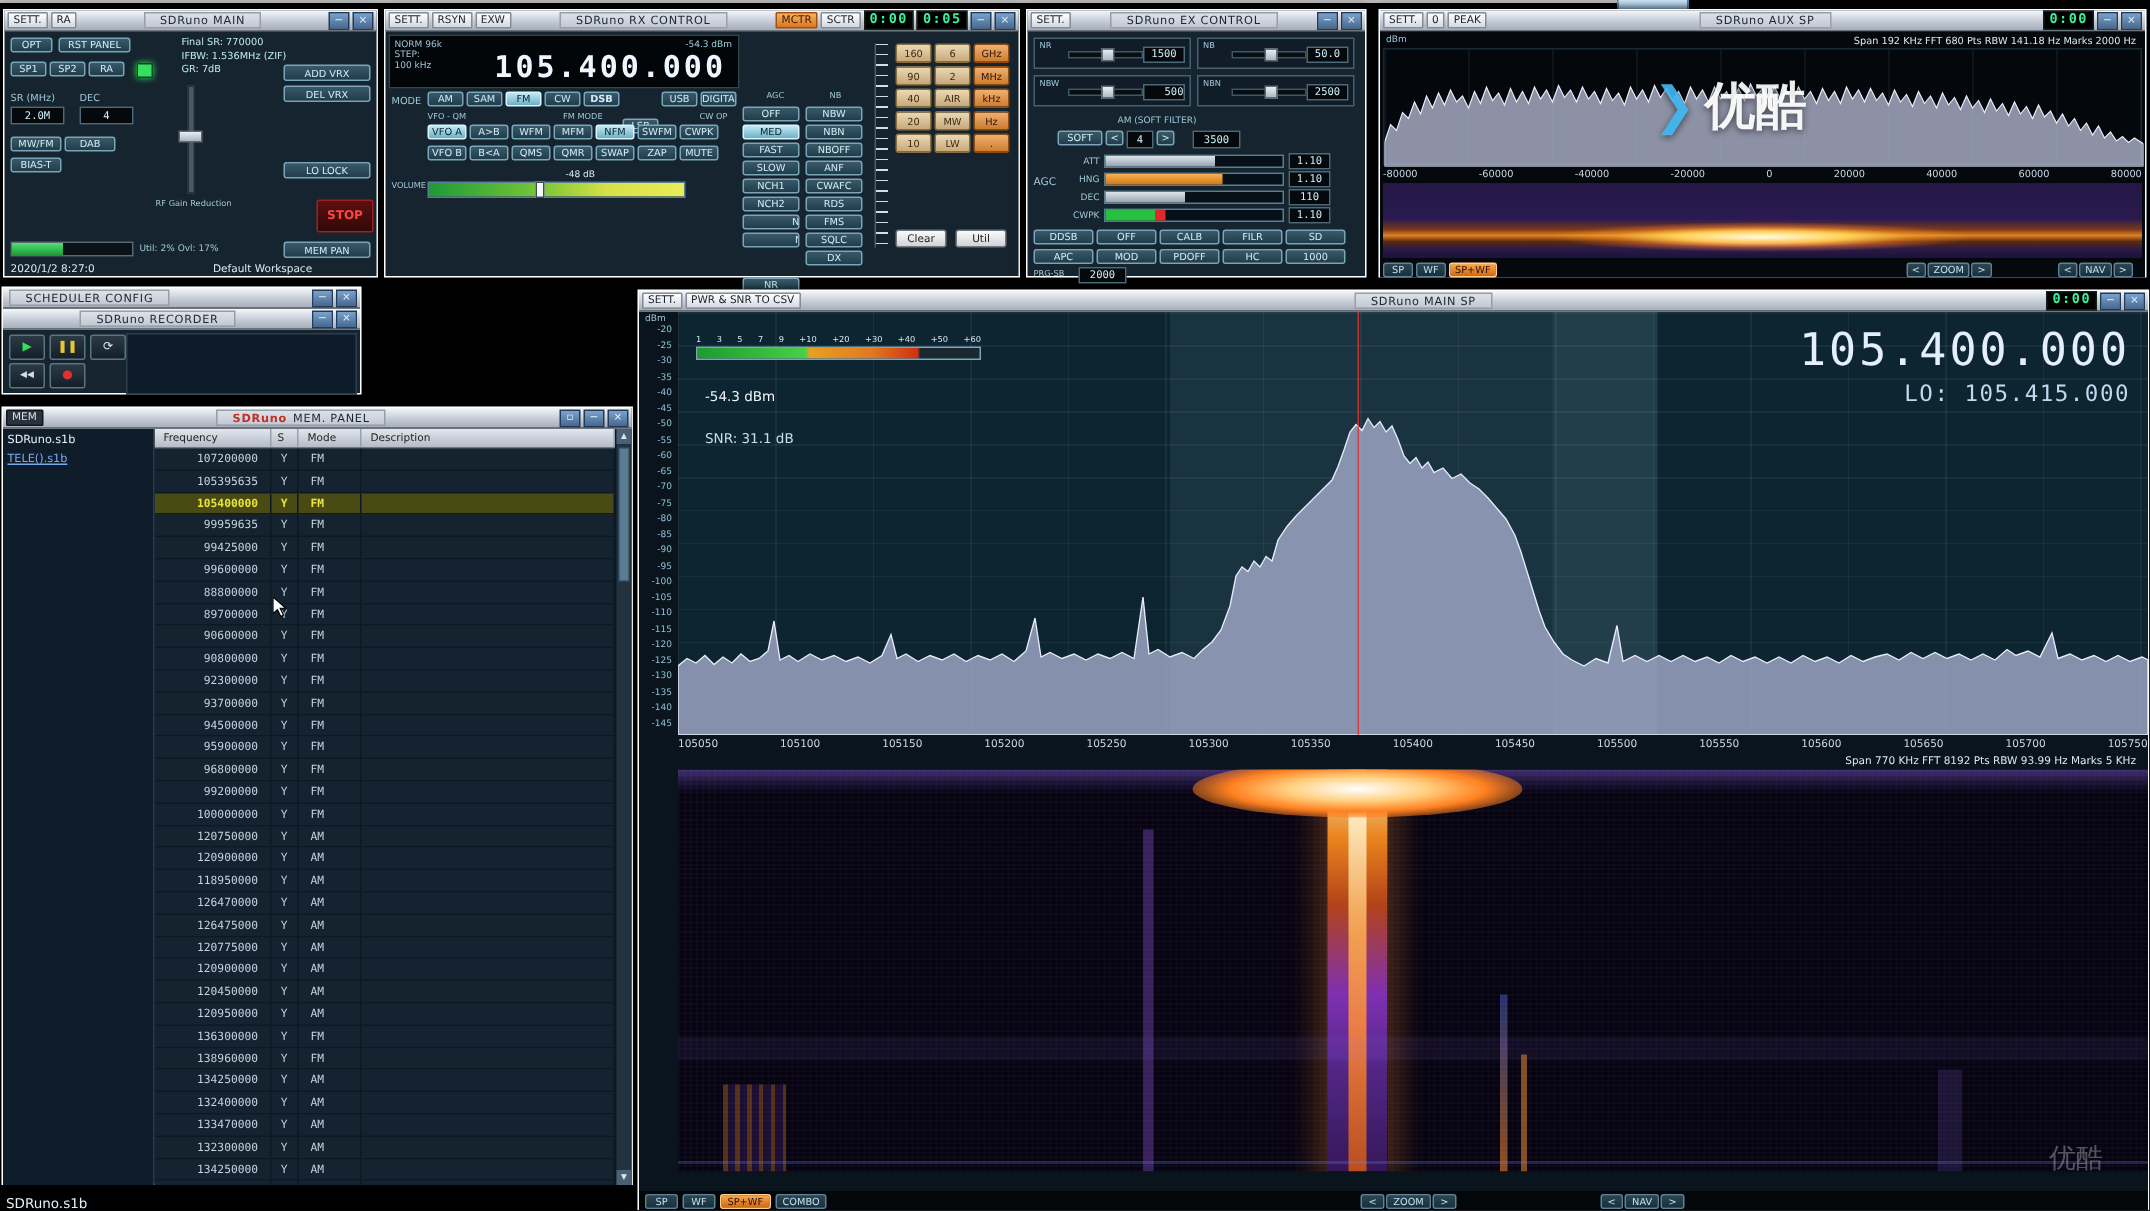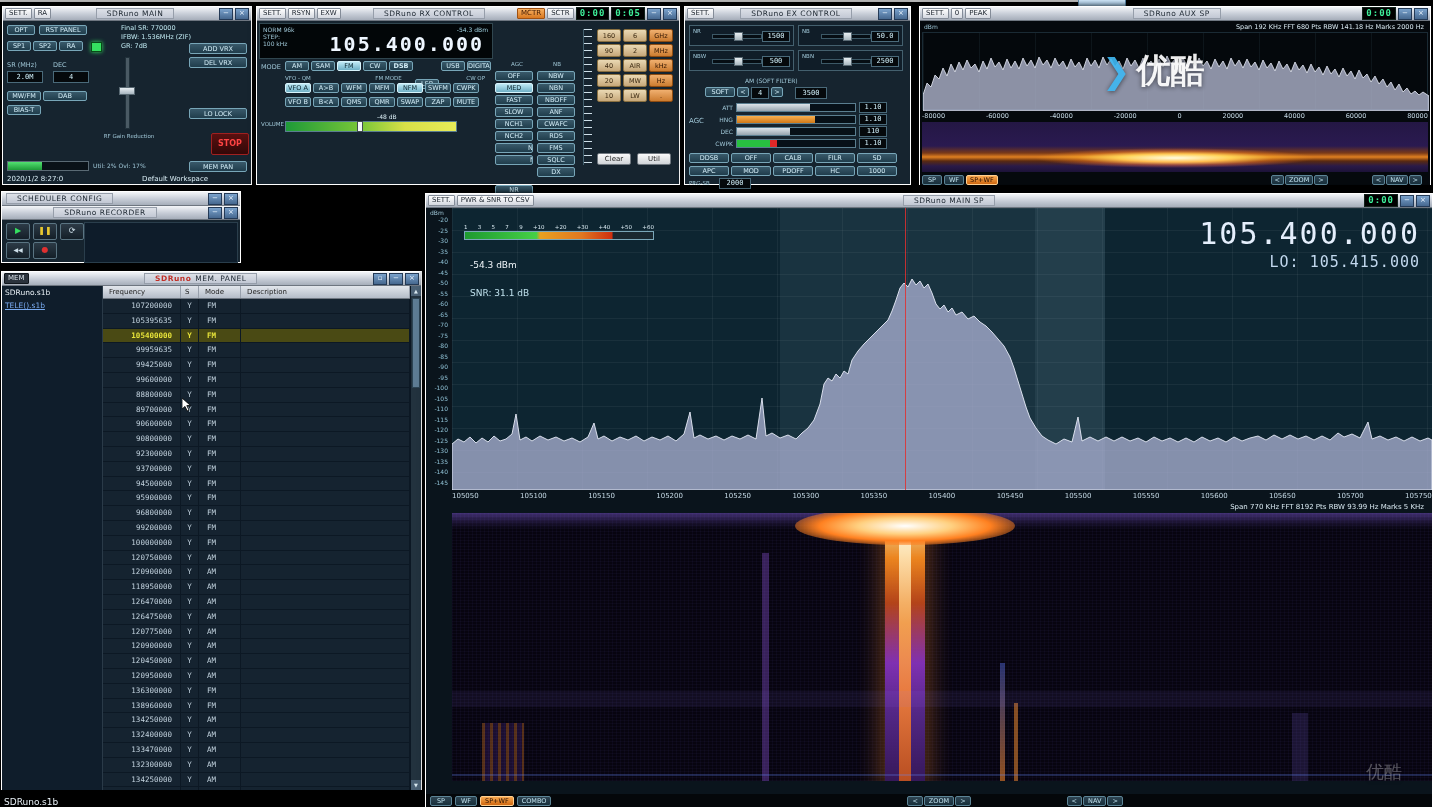--- a/index.html
+++ b/index.html
@@ -119,21 +119,21 @@
           <div class="vbox" style="width:34px;height:10px;line-height:10px;margin-top:2px;">2.0M</div>
         </div>
           <div>
           <div class="lbl">DEC</div>
           <div class="vbox" style="width:34px;height:10px;line-height:10px;margin-top:2px;">4</div>
         </div>
         </div>
       <div class="row" style="left:4px;top:70px;">
 
       <div class="b" style="width:34px;">MW/FM</div>
-          <div class="b" style="width:44px;">DAB</div>
+          <div class="b" style="width:34px;">DAB</div>
         </div>
       <div class="b" style="position:absolute;left:4px;top:84px;width:34px;">BIAS-T</div>
 
       <div style="position:absolute;left:116px;top:36px;width:14px;height:72px;">
         <div style="position:absolute;left:6px;top:0;bottom:0;width:3px;background:#4a5a64;border:1px solid #20303a;"></div>
         <div style="position:absolute;left:0;top:30px;width:14px;height:6px;background:linear-gradient(#e8eef2,#a8b6c0);border:1px solid #5a6a74;"></div>
       </div>
       <div class="lbl" style="position:absolute;left:96px;top:112px;width:60px;text-align:center;font-size:5.5px;">RF Gain Reduction</div>
       <div style="position:absolute;left:186px;top:22px;">
 
@@ -311,21 +311,21 @@
           <div class="slidebox" style="width:105px;height:21px;">
           <div class="lbl" style="position:absolute;left:3px;top:2px;font-size:5.5px;">NB</div>
           <div class="strack" style="left:22px;top:8px;width:48px;"></div>
           <div class="sthumb" style="left:44px;top:6px;"></div>
           <div class="vbox" style="position:absolute;right:3px;top:5px;width:26px;height:9px;line-height:9px;">50.0</div>
         </div>
           <div class="slidebox" style="width:105px;height:21px;">
           <div class="lbl" style="position:absolute;left:3px;top:2px;font-size:5.5px;">NBW</div>
           <div class="strack" style="left:22px;top:8px;width:48px;"></div>
           <div class="sthumb" style="left:44px;top:6px;"></div>
-          <div class="vbox" style="position:absolute;right:3px;top:5px;width:26px;height:9px;line-height:9px;">500</div>
+          <div class="vbox" style="position:absolute;right:3px;top:5px;width:26px;height:9px;line-height:9px;text-align:right;">500</div>
         </div>
           <div class="slidebox" style="width:105px;height:21px;">
           <div class="lbl" style="position:absolute;left:3px;top:2px;font-size:5.5px;">NBN</div>
           <div class="strack" style="left:22px;top:8px;width:48px;"></div>
           <div class="sthumb" style="left:44px;top:6px;"></div>
           <div class="vbox" style="position:absolute;right:3px;top:5px;width:26px;height:9px;line-height:9px;">2500</div>
         </div>
         </div>
       <div class="lbl" style="position:absolute;left:60px;top:56px;font-size:6px;">AM (SOFT FILTER)</div>
       <div class="row" style="left:20px;top:66px;">

